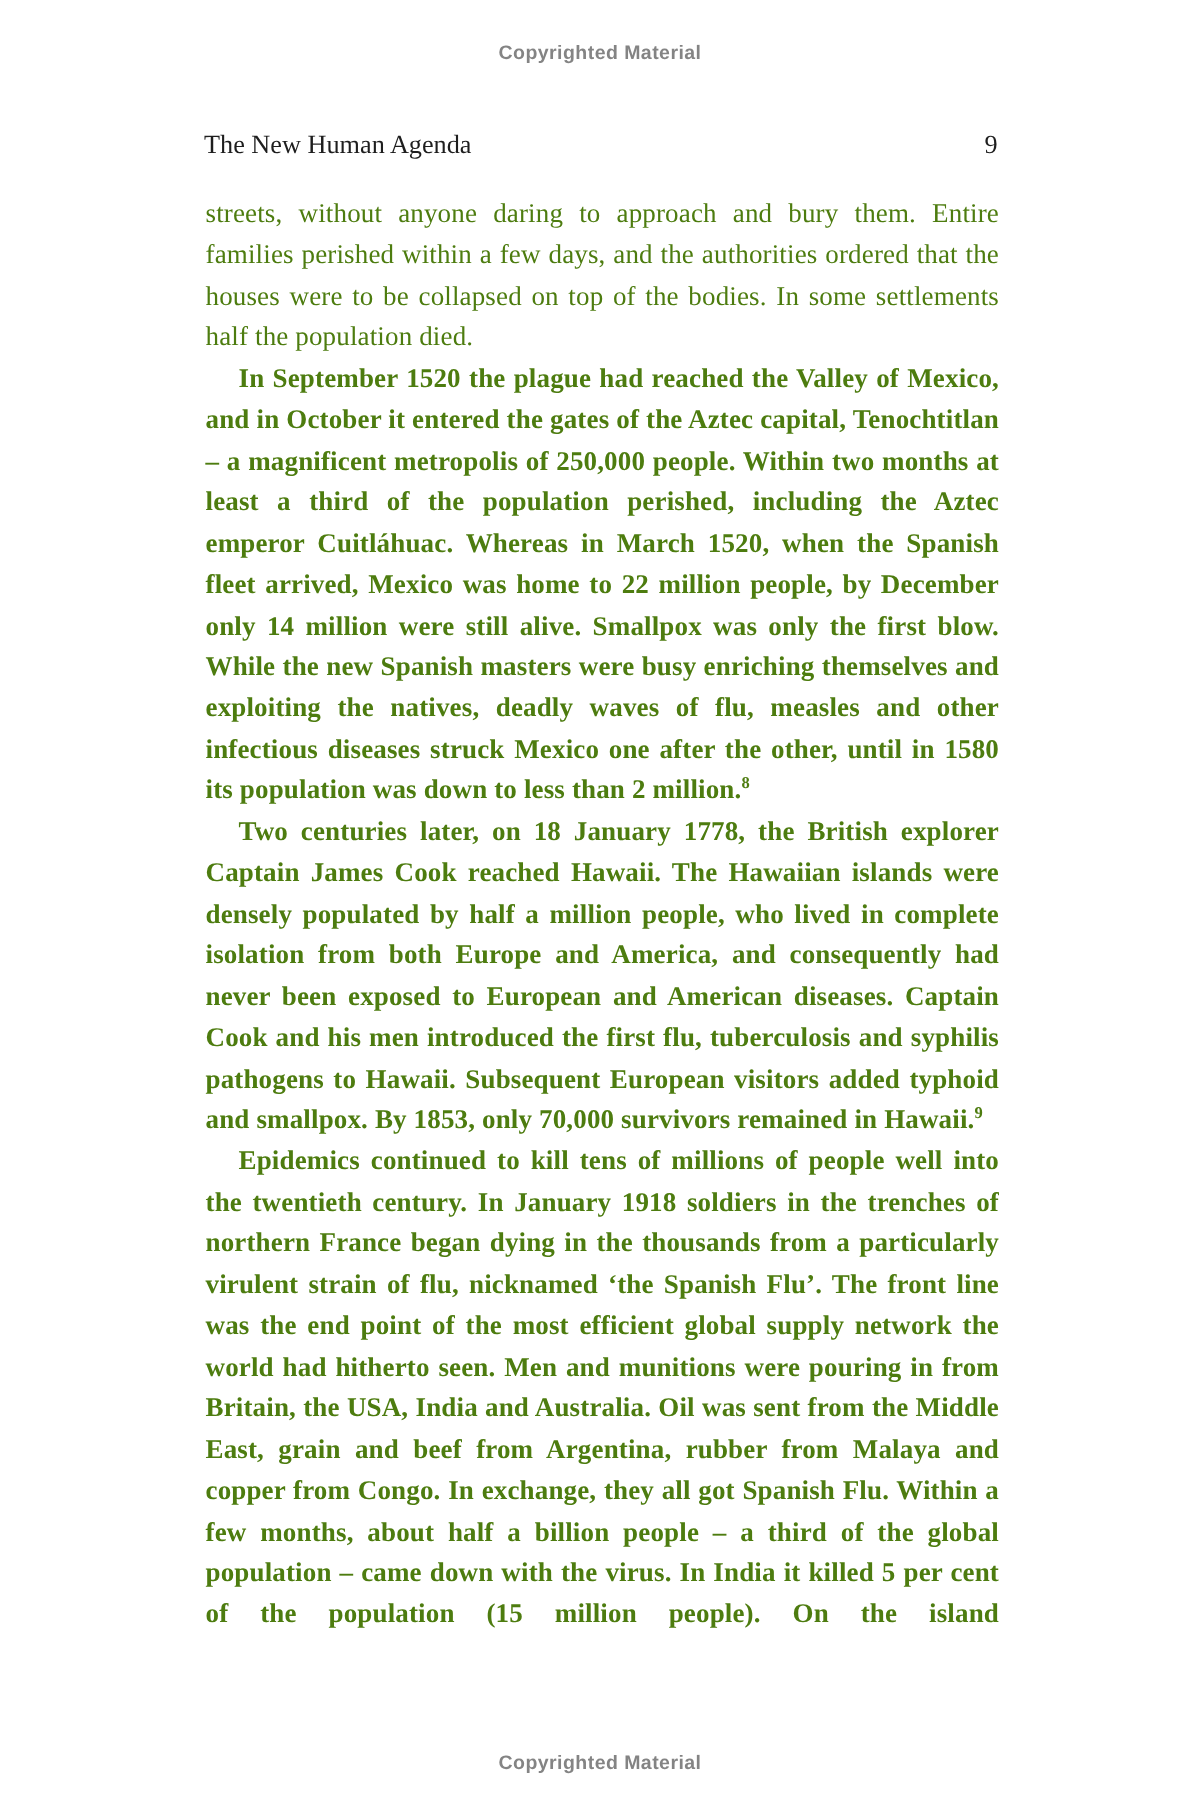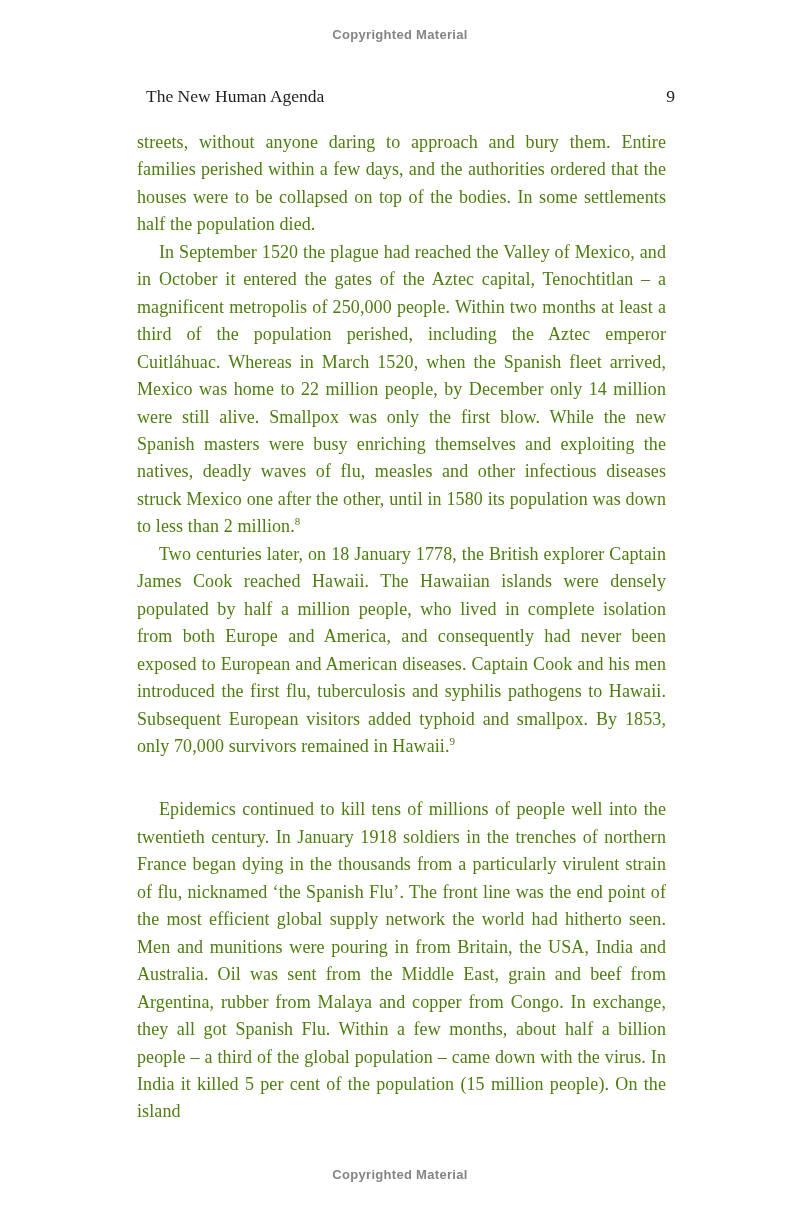--- a/index.html
+++ b/index.html
@@ -24,21 +24,21 @@
     font-family: "Liberation Sans", sans-serif;
     font-weight: bold;
     font-size: 13px;
     letter-spacing: 0.3px;
     color: #848484;
   }
   .copyright.top { top: 27px; }
   .copyright.bottom { top: 1167px; }
   .running-header {
     position: absolute;
-    left: 146px;
+    left: 136px;
     width: 529px;
     top: 86px;
     display: flex;
     justify-content: space-between;
     align-items: baseline;
     font-size: 17.5px;
     color: #1e1e1e;
   }
   .body-text {
     position: absolute;
@@ -48,22 +48,22 @@
     font-size: 18px;
     line-height: 27.45px;
     letter-spacing: 0.1px;
     text-align: justify;
     color: #4d7c0f;
   }
   .body-text p {
     margin: 0;
     padding: 0;
   }
-  .body-text p.indent { text-indent: 22px; }
-  .body-text p.continued { text-align-last: justify; margin-top: 36px; }
+  .body-text p.indent { text-indent: 22px; font-weight: bold; }
+  .body-text p.continued { text-align-last: justify; }
   sup.fn {
     font-size: 11px;
     line-height: 0;
     vertical-align: super;
     letter-spacing: 0;
   }
 </style>
 </head>
 <body>
 

